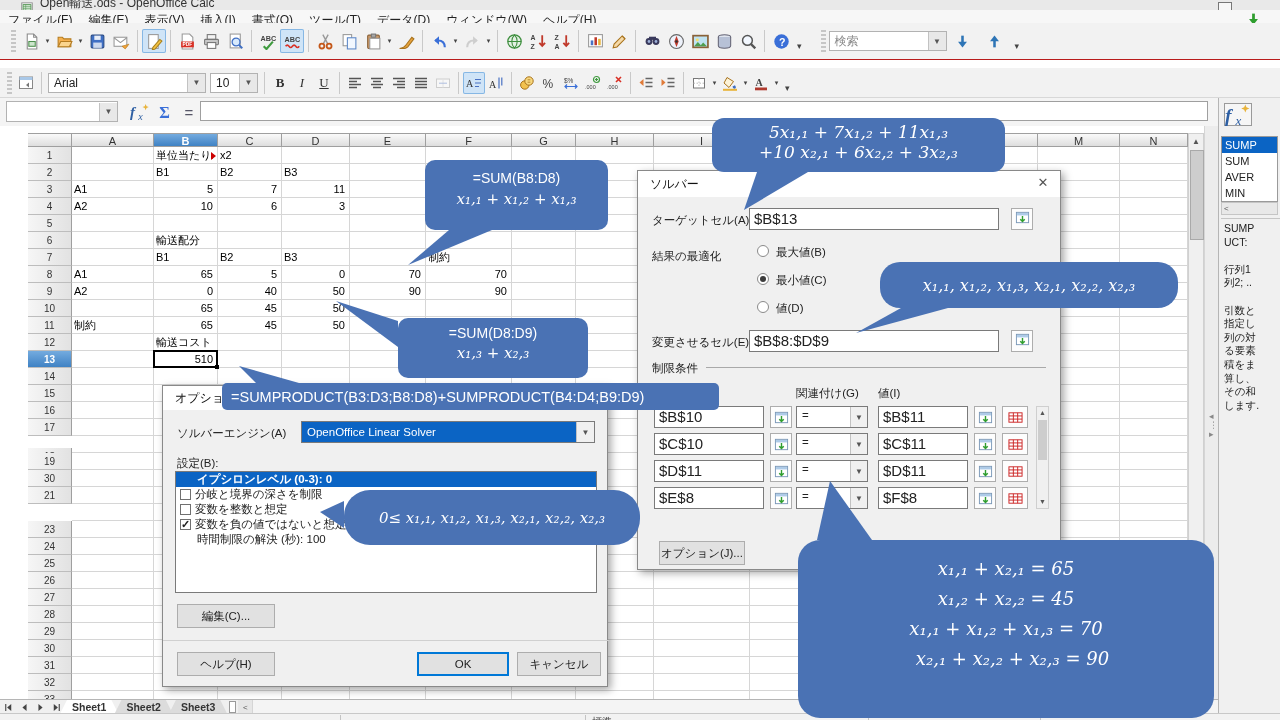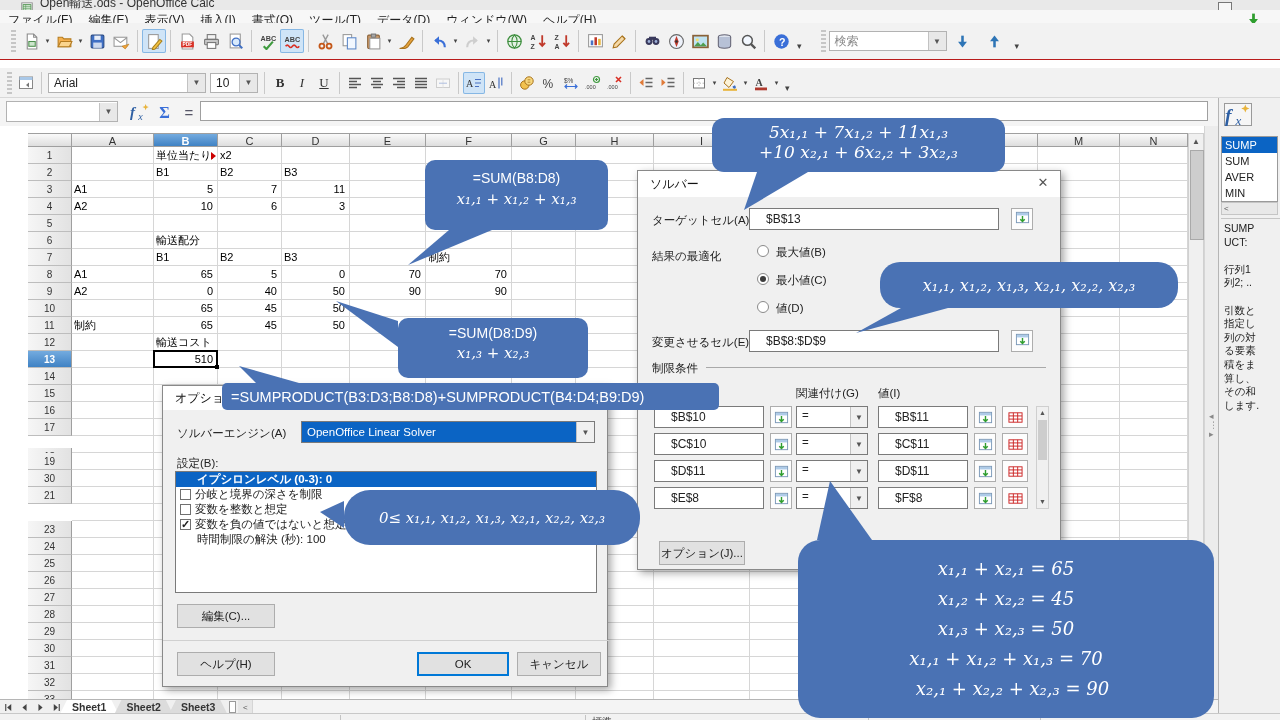--- a/index.html
+++ b/index.html
@@ -73,21 +73,21 @@
   #hleft{width:14px;background:#e6e6e6;font-size:8px;color:#555;display:flex;align-items:center;justify-content:center;}
   #htrack{flex:1;background:#f4f4f4;border-left:1px solid #d5d5d5;}
   #statusbar{left:0;top:713px;width:1280px;height:7px;background:#f2f2f2;border-top:1px solid #c8c8c8;overflow:hidden;}
   .ssep{position:absolute;top:1px;width:1px;height:12px;background:#c4c4c4;}
   #stext{position:absolute;left:592px;top:1px;font-size:10px;color:#444;}
   
   .dialog{position:absolute;background:#f0f0f0;border:1px solid #898989;box-shadow:3px 3px 8px rgba(0,0,0,.35);box-sizing:border-box;}
   .dtitle{position:absolute;left:0;top:0;right:0;height:26px;background:#fff;font-size:12px;color:#111;line-height:26px;padding-left:12px;box-sizing:border-box;}
   .dclose{position:absolute;top:3px;right:8px;width:18px;height:18px;text-align:center;line-height:18px;color:#555;font-size:13px;}
   .dlabel{position:absolute;font-size:11.5px;color:#222;}
-  .dinput{position:absolute;background:#fff;border:1px solid #7a7a7a;font-size:12px;line-height:20px;padding:0 16px;box-sizing:border-box;white-space:nowrap;overflow:hidden;}
+  .dinput{position:absolute;background:#fff;border:1px solid #7a7a7a;font-size:15px;line-height:20px;padding:0 4px;box-sizing:border-box;white-space:nowrap;overflow:hidden;}
   .sqbtn{position:absolute;width:22px;height:22px;background:#fdfdfd;border:1px solid #adadad;box-sizing:border-box;display:flex;align-items:center;justify-content:center;}
   .sqbtn svg{width:15px;height:15px;}
   .radio{position:absolute;width:12px;height:12px;border:1px solid #8a8a8a;border-radius:50%;background:#fff;box-sizing:border-box;}
   .radio.sel::after{content:"";display:block;width:6px;height:6px;margin:2px;border-radius:50%;background:#3c3c3c;}
   .dbtn{position:absolute;background:#e1e1e1;border:1px solid #adadad;font-size:11.5px;text-align:center;box-sizing:border-box;display:flex;align-items:center;justify-content:center;}
   .dbtn.default{border:2px solid #0078d7;}
   .hr{position:absolute;height:1px;background:#a9a9a9;}
   .opcombo{position:absolute;background:#fff;border:1px solid #7a7a7a;box-sizing:border-box;display:flex;}
   .opcombo .ctext{flex:1;font-size:11.5px;padding:2px 0 0 5px;}
   .opcombo .carr{width:16px;background:#f0f0f0;border-left:1px solid #c2c2c2;font-size:8px;color:#555;display:flex;align-items:center;justify-content:center;}
@@ -959,18 +959,17 @@
   </div>
   <div class="callout" style="left:222px;top:383px;width:497px;height:27px;border-radius:5px;display:flex;align-items:center;padding-left:9px;">
     <div class="code" style="font-size:14.5px;white-space:nowrap;">=SUMPRODUCT(B3:D3;B8:D8)+SUMPRODUCT(B4:D4;B9:D9)</div>
   </div>
   <div class="callout" style="left:344px;top:490px;width:296px;height:55px;border-radius:26px;display:flex;align-items:center;justify-content:center;">
     <div class="ln math" style="font-size:15px;">0≤ x₁,₁, x₁,₂, x₁,₃, x₂,₁, x₂,₂, x₂,₃</div>
   </div>
   <div class="callout" id="callout-g" style="left:798px;top:540px;width:416px;height:178px;border-radius:22px;padding-top:14px;">
       <div class="ln math" style="font-size: 18px; line-height: 30px;">x₁,₁ + x₂,₁ = 65</div>
       <div class="ln math" style="font-size: 18px; line-height: 30px;">x₁,₂ + x₂,₂ = 45</div>
-      <div class="ln math" style="font-size: 18px; line-height: 30px;">x₁,₃ + x₂,₃ = 50</div>
       <div class="ln math" style="font-size: 18px; line-height: 30px;">x₁,₁ + x₁,₂ + x₁,₃ = 70</div>
       <div class="ln math" style="font-size: 18px; line-height: 30px; padding-left: 13px;">x₂,₁ + x₂,₂ + x₂,₃ = 90</div>
     </div>
 
 </div>
 
 </body></html>

